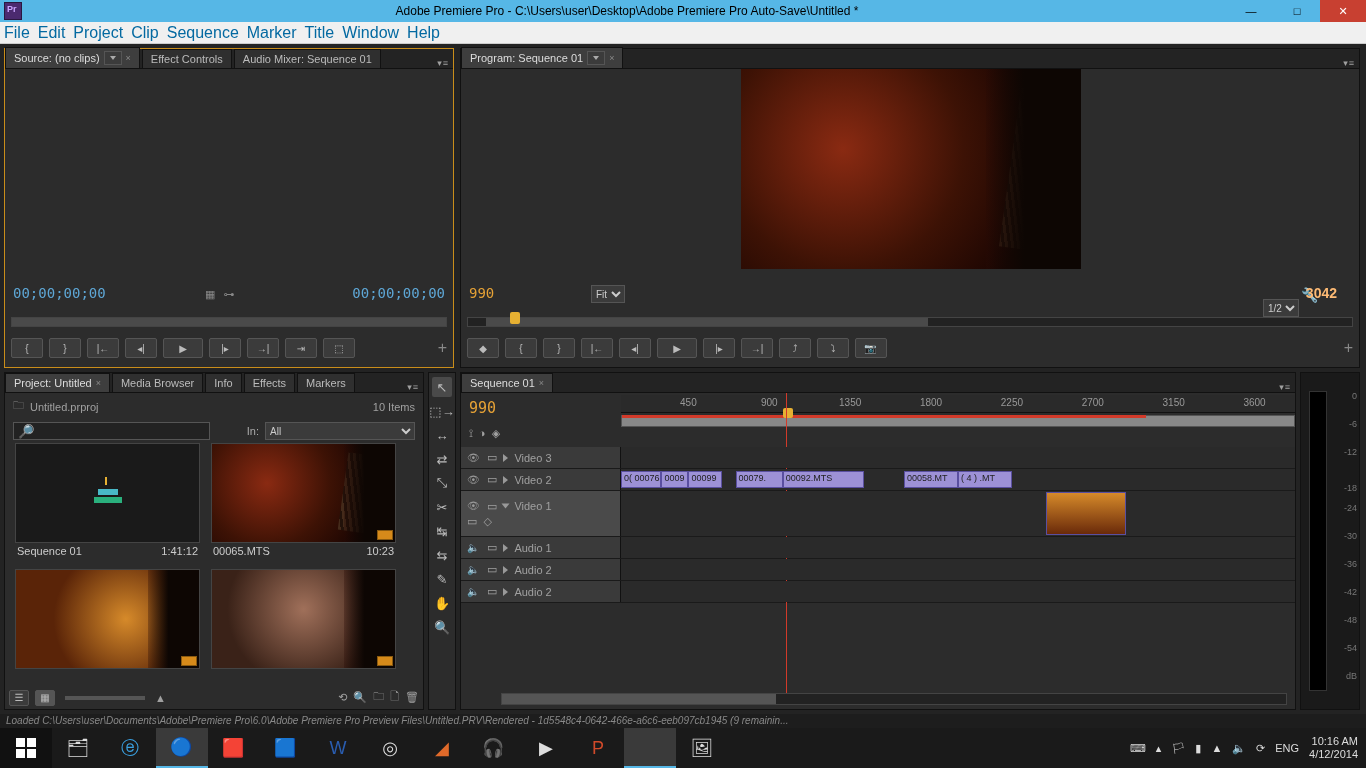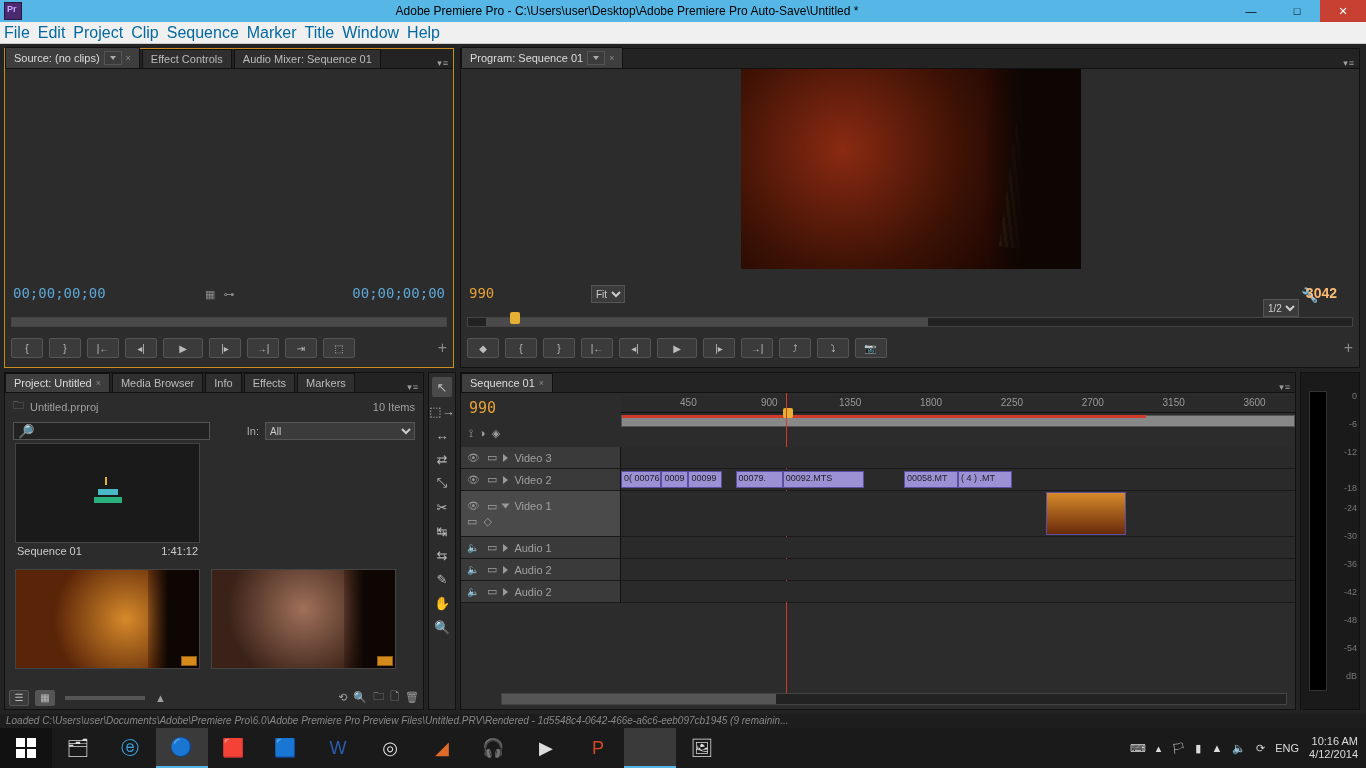--- a/index.html
+++ b/index.html
@@ -208,20 +208,32 @@
         <div class="proj-thumb seq">
             <div class="seq-icon">
               <span class="m"></span>
             </div>
           </div>
         <div class="proj-label">
             <span>Sequence 01</span>
             <span>1:41:12</span>
           </div>
       </div>
+      <div class="proj-item" style="left:200px;top:4px">
+        <div class="proj-thumb">
+            <div class="preview" style="inset:0">
+              <div class="stripes"></div>
+            </div>
+            <div class="badge"></div>
+          </div>
+        <div class="proj-label">
+            <span>00065.MTS</span>
+            <span>10:23</span>
+          </div>
+      </div>
       <div class="proj-item" style="left:4px;top:130px">
         <div class="proj-thumb">
             <div class="preview" style="inset:0;background:radial-gradient(circle at 60% 50%,#d68a2a,#5a2408 60%)"></div>
             <div class="badge"></div>
           </div>
       </div>
       <div class="proj-item" style="left:200px;top:130px">
         <div class="proj-thumb">
             <div class="preview" style="inset:0;background:radial-gradient(circle at 50% 40%,#a0705a,#3a2218 70%)"></div>
             <div class="badge"></div>

